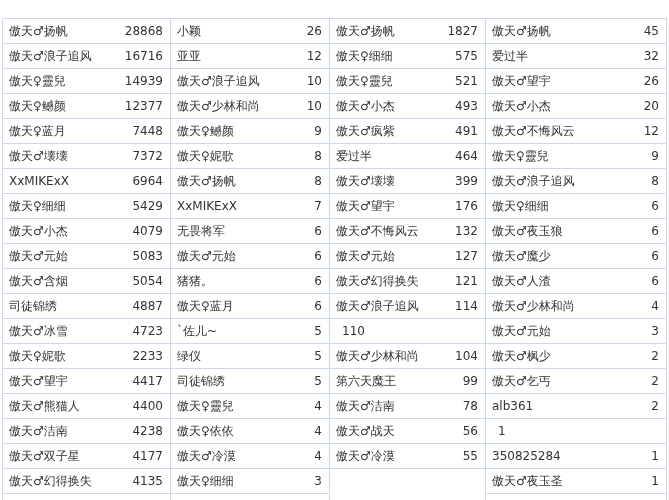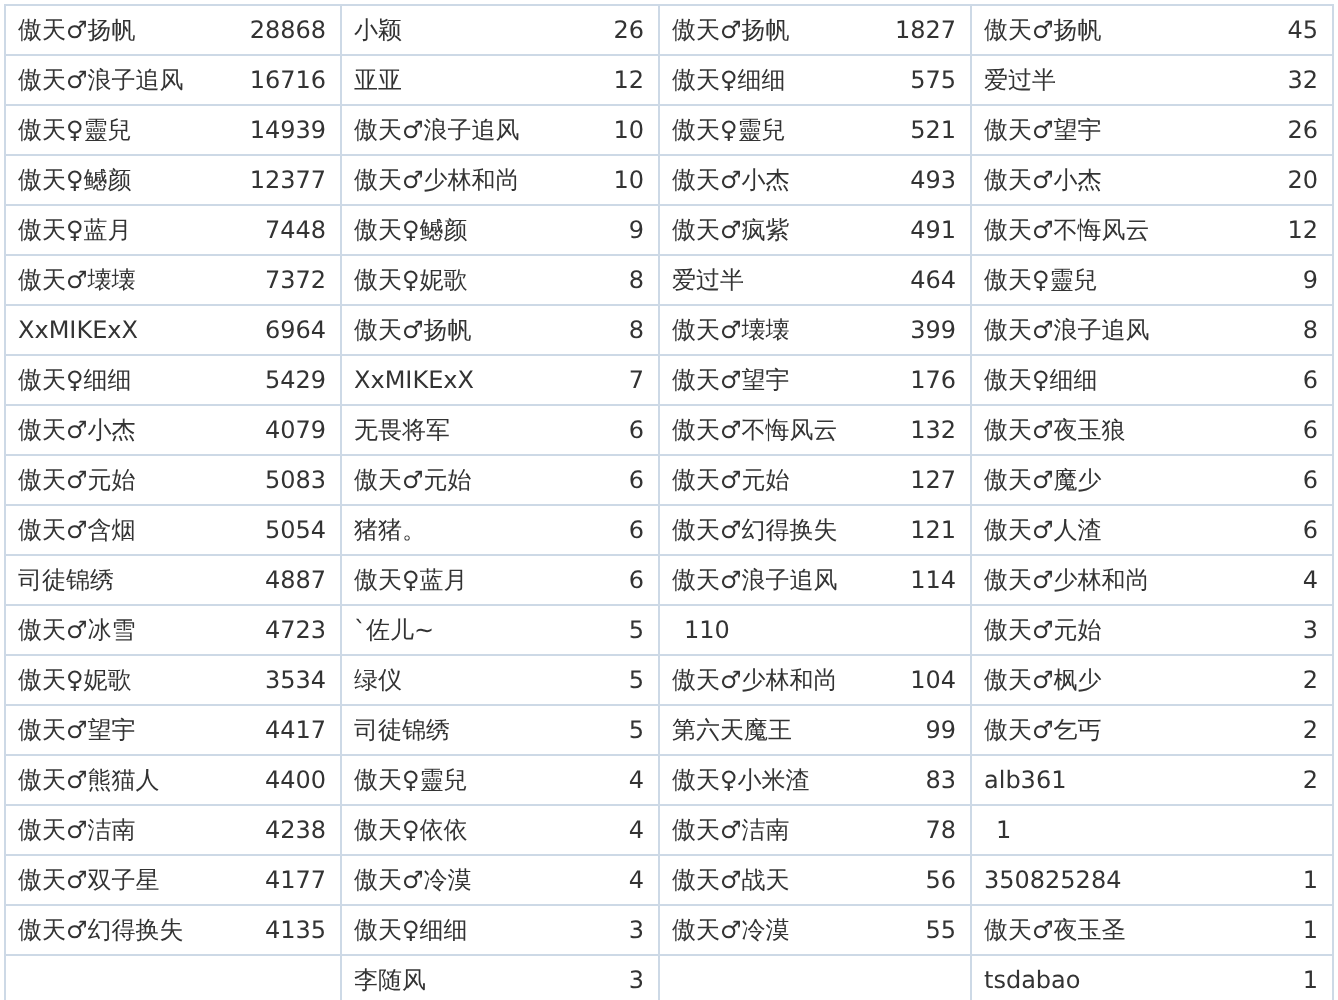--- a/index.html
+++ b/index.html
@@ -3,21 +3,21 @@
 <meta charset="utf-8">
 <style>
   :root{
     --border:#cdd9e6;
     --text:#333333;
     --bg:#ffffff;
   }
   html,body{margin:0;padding:0;background:var(--bg);}
   .screen{
     width:669px;height:500px;overflow:hidden;background:var(--bg);
-    box-sizing:border-box;padding:2px 0 0 2px;
+    box-sizing:border-box;padding:18px 0 0 2px;
     font-family:"DejaVu Sans","Liberation Sans",sans-serif;
   }
   .grid{
     display:grid;
     grid-template-columns:168px 159px 156px 181px;
     border-top:1px solid var(--border);
     border-left:1px solid var(--border);
     width:664px;
   }
   .pair-col{border-right:1px solid var(--border);}
@@ -85,21 +85,21 @@
         <div class="cell">
           <span class="pname">司徒锦绣</span>
           <span class="pvalue">4887</span>
         </div>
         <div class="cell">
           <span class="pname">傲天♂冰雪</span>
           <span class="pvalue">4723</span>
         </div>
         <div class="cell">
           <span class="pname">傲天♀妮歌</span>
-          <span class="pvalue">3534</span>
+          <span class="pvalue">2233</span>
         </div>
         <div class="cell">
           <span class="pname">傲天♂望宇</span>
           <span class="pvalue">4417</span>
         </div>
         <div class="cell">
           <span class="pname">傲天♂熊猫人</span>
           <span class="pvalue">4400</span>
         </div>
         <div class="cell">
@@ -249,24 +249,20 @@
         <div class="cell">
           <span class="pvalue">110</span>
         </div>
         <div class="cell">
           <span class="pname">傲天♂少林和尚</span>
           <span class="pvalue">104</span>
         </div>
         <div class="cell">
           <span class="pname">第六天魔王</span>
           <span class="pvalue">99</span>
-        </div>
-        <div class="cell">
-          <span class="pname">傲天♀小米渣</span>
-          <span class="pvalue">83</span>
         </div>
         <div class="cell">
           <span class="pname">傲天♂洁南</span>
           <span class="pvalue">78</span>
         </div>
         <div class="cell">
           <span class="pname">傲天♂战天</span>
           <span class="pvalue">56</span>
         </div>
         <div class="cell">

